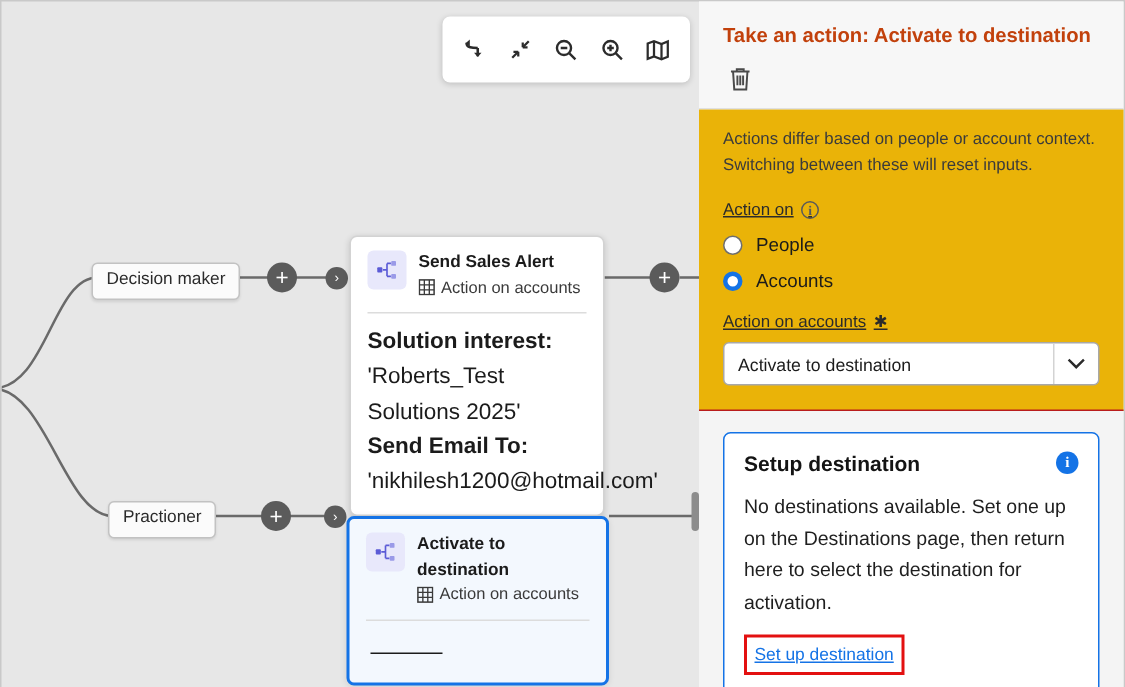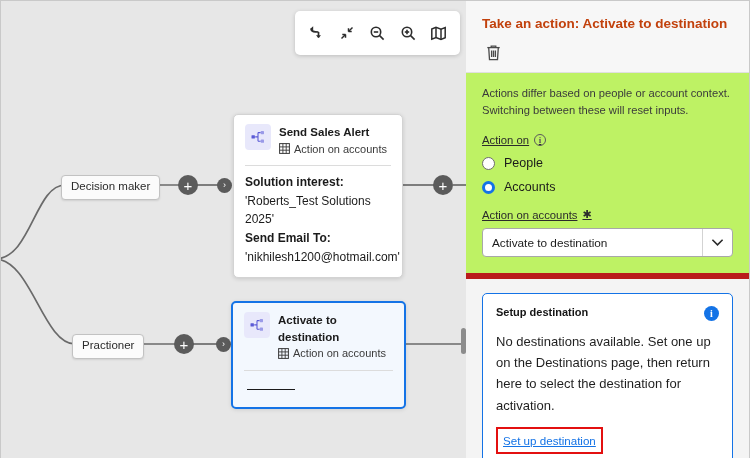--- a/index.html
+++ b/index.html
@@ -94,20 +94,21 @@
   #chev-2 { left: 215px; top: 336px; }
 
   
   .flow-card {
     position: absolute;
     background: #ffffff;
     border: 1px solid #d3d3d3;
     border-radius: 5px;
     box-shadow: 0 1px 4px rgba(0,0,0,.14);
     padding: 9px 11px 11px;
+    margin-top: 43px;
   }
   .flow-card.selected {
     border: 2px solid #1473e6;
     background: #f3f8fe;
     box-shadow: 0 1px 4px rgba(0,0,0,.10);
   }
   #card-sales { left: 232px; top: 113px; width: 170px; }
   #card-activate { left: 230px; top: 300px; width: 175px; }
 
   .fc-head { display: flex; align-items: flex-start; gap: 8px; }
@@ -125,21 +126,21 @@
   }
   .fc-sub {
     font-size: 11px; color: #3a3a3a;
     display: flex; align-items: center; gap: 4px;
     line-height: 1.5;
   }
   .fc-divider {
     height: 1px; background: #dcdcdc;
     margin: 8px 0 7px;
   }
-  .fc-body { font-size: 12px; color: #1b1b1b; line-height: 1.55; }
+  .fc-body { font-size: 15px; color: #1b1b1b; line-height: 1.55; }
   .fc-body b { font-weight: bold; }
   .underline-blank {
     display: inline-block; width: 48px;
     border-bottom: 1.4px solid #1b1b1b;
     margin-left: 3px;
     vertical-align: 1px;
   }
 
   
   .panel {
@@ -159,23 +160,23 @@
     font-size: 13.5px; font-weight: bold; color: #c2410c;
     line-height: 1.3;
   }
   .trash-btn {
     margin-top: 9px;
     width: 22px; height: 22px;
     display: flex; align-items: center; justify-content: center;
     cursor: pointer; color: #4a4a4a;
   }
   .panel-sect {
-    background: #bef264;
+    background: #eab308;
     padding: 12px 16px 16px;
-    border-bottom: 6px solid #b91c1c;
+    border-bottom: 1px solid #b91c1c;
   }
   .hint-text {
     font-size: 11.2px; color: #3b3b3b; line-height: 1.6;
   }
   .field-label {
     font-size: 11.3px; color: #2b2b2b;
     margin-top: 14px;
     display: flex; align-items: flex-end; gap: 5px; text-decoration: underline;
   }
   .info-circle {
@@ -231,21 +232,21 @@
   .callout {
     background: #ffffff;
     border: 1.5px solid #1473e6;
     border-radius: 5px;
     padding: 12px 13px 13px;
   }
   .callout-head {
     display: flex; align-items: flex-start; justify-content: space-between;
     gap: 8px;
   }
-  .callout-title { font-size: 11px; font-weight: bold; color: #141414; }
+  .callout-title { font-size: 14px; font-weight: bold; color: #141414; }
   .info-badge {
     width: 15px; height: 15px; border-radius: 50%;
     background: #1473e6; color: #fff;
     font-size: 10px; font-weight: bold;
     display: flex; align-items: center; justify-content: center;
     font-family: "Liberation Serif", serif;
     flex: 0 0 15px;
   }
   .callout-body {
     font-size: 13px; color: #1f1f1f; line-height: 1.62;

